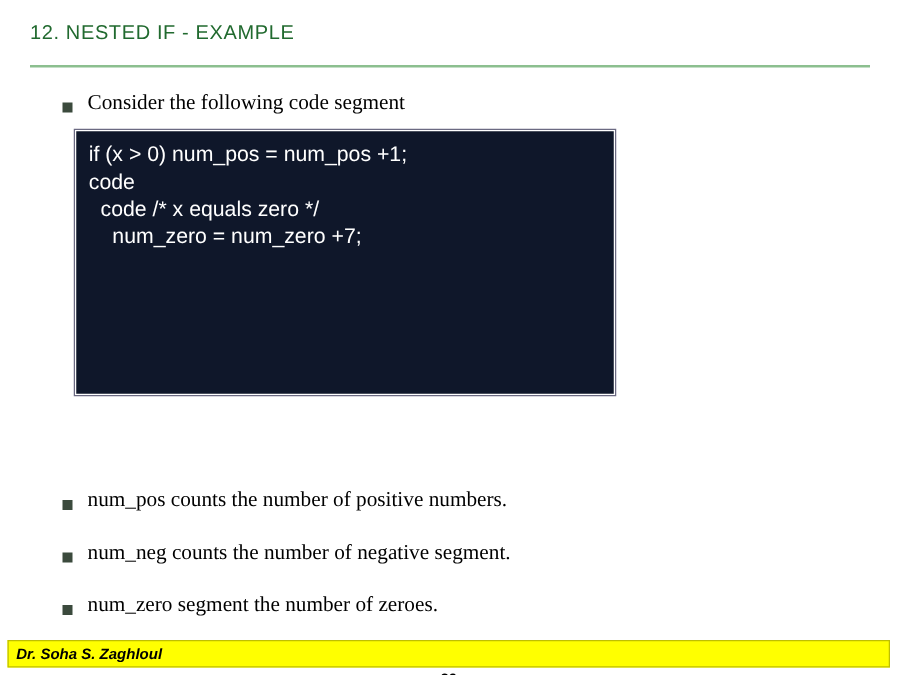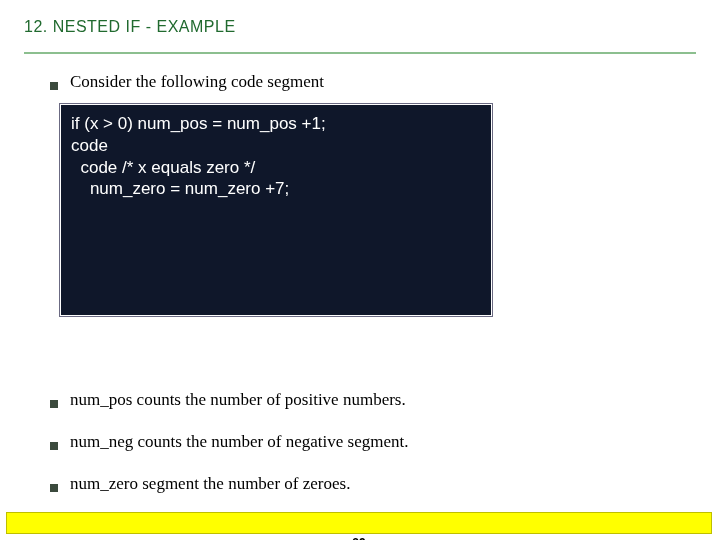--- a/index.html
+++ b/index.html
@@ -46,16 +46,17 @@
       <span class="sq"></span>
       <span>num_neg counts the number of negative segment.</span>
     </div>
     <div class="bullet">
       <span class="sq"></span>
       <span>num_zero segment the number of zeroes.</span>
     </div>
   </div>
 
   <div class="footer">
+    <span class="author">Dr. Soha S. Zaghloul</span>
     <span class="pagenum">29</span>
   </div>
 
 </div>
 
 </body></html>

